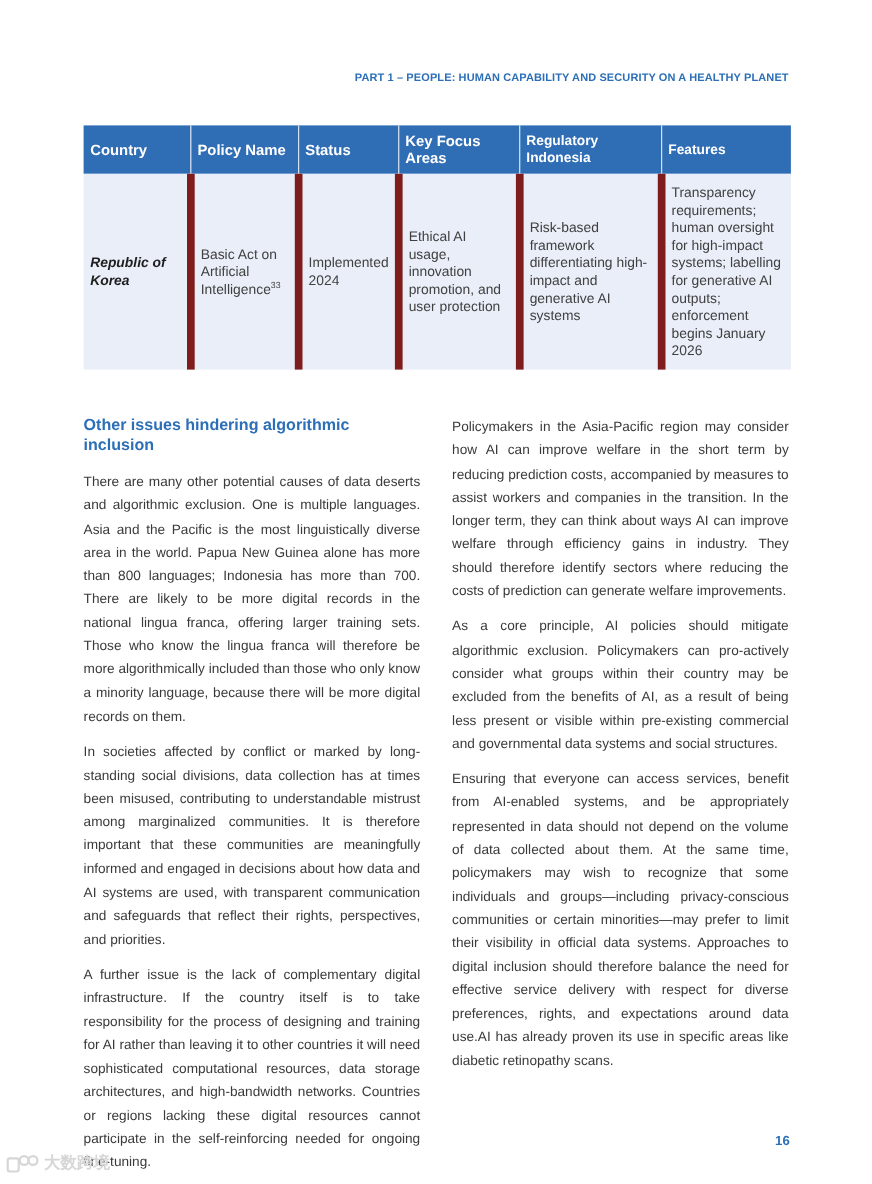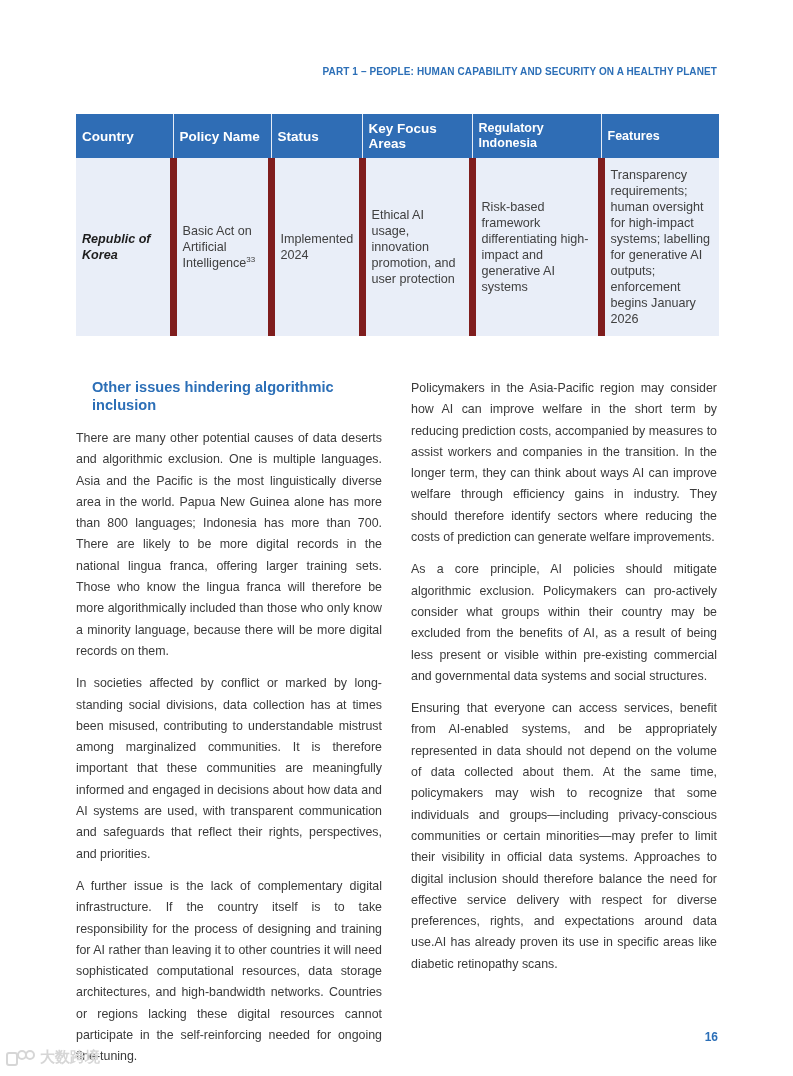--- a/index.html
+++ b/index.html
@@ -16,21 +16,21 @@
   table.policy th:last-child { border-right: none; }
   table.policy td { background: #e9eef8; font-size: 12.6px; line-height: 16px; color: #404040;
                     padding: 0 6px; height: 178px; vertical-align: middle;
                     border-right: 7px solid #7f1d1d; }
   table.policy td:last-child { border-right: none; }
   table.policy td.country { font-weight: bold; font-style: italic; color: #1e1e1e; }
   sup { font-size: 8px; line-height: 0; }
   .col { position: absolute; top: 378px; width: 306px; }
   .col.left { left: 76px; }
   .col.right { left: 411px; }
-  .col h2 { margin: 0 0 14px 16px; font-size: 14.6px; font-weight: bold; color: #2c6fb7; line-height: 18px; }
+  .col h2 { margin: 0 0 14px 0; font-size: 14.6px; font-weight: bold; color: #2c6fb7; line-height: 18px; }
   .col p { margin: 0 0 11px 0; font-size: 12.4px; line-height: 21.3px; text-align: justify; color: #3a3a3a; }
   .page-number { position: absolute; top: 1030px; right: 75px; font-size: 12px; font-weight: bold; color: #2c6fb7; }
   .watermark { position: absolute; left: 6px; top: 1048px; display: flex; align-items: center; gap: 6px;
                color: #d6d6d6; font-size: 15px; font-weight: bold; }
   .wm-logo { width: 28px; height: 16px; position: relative; }
   .wm-logo span { position: absolute; border: 2px solid #d6d6d6; border-radius: 50%; }
 </style>
 </head>
 <body>
 

